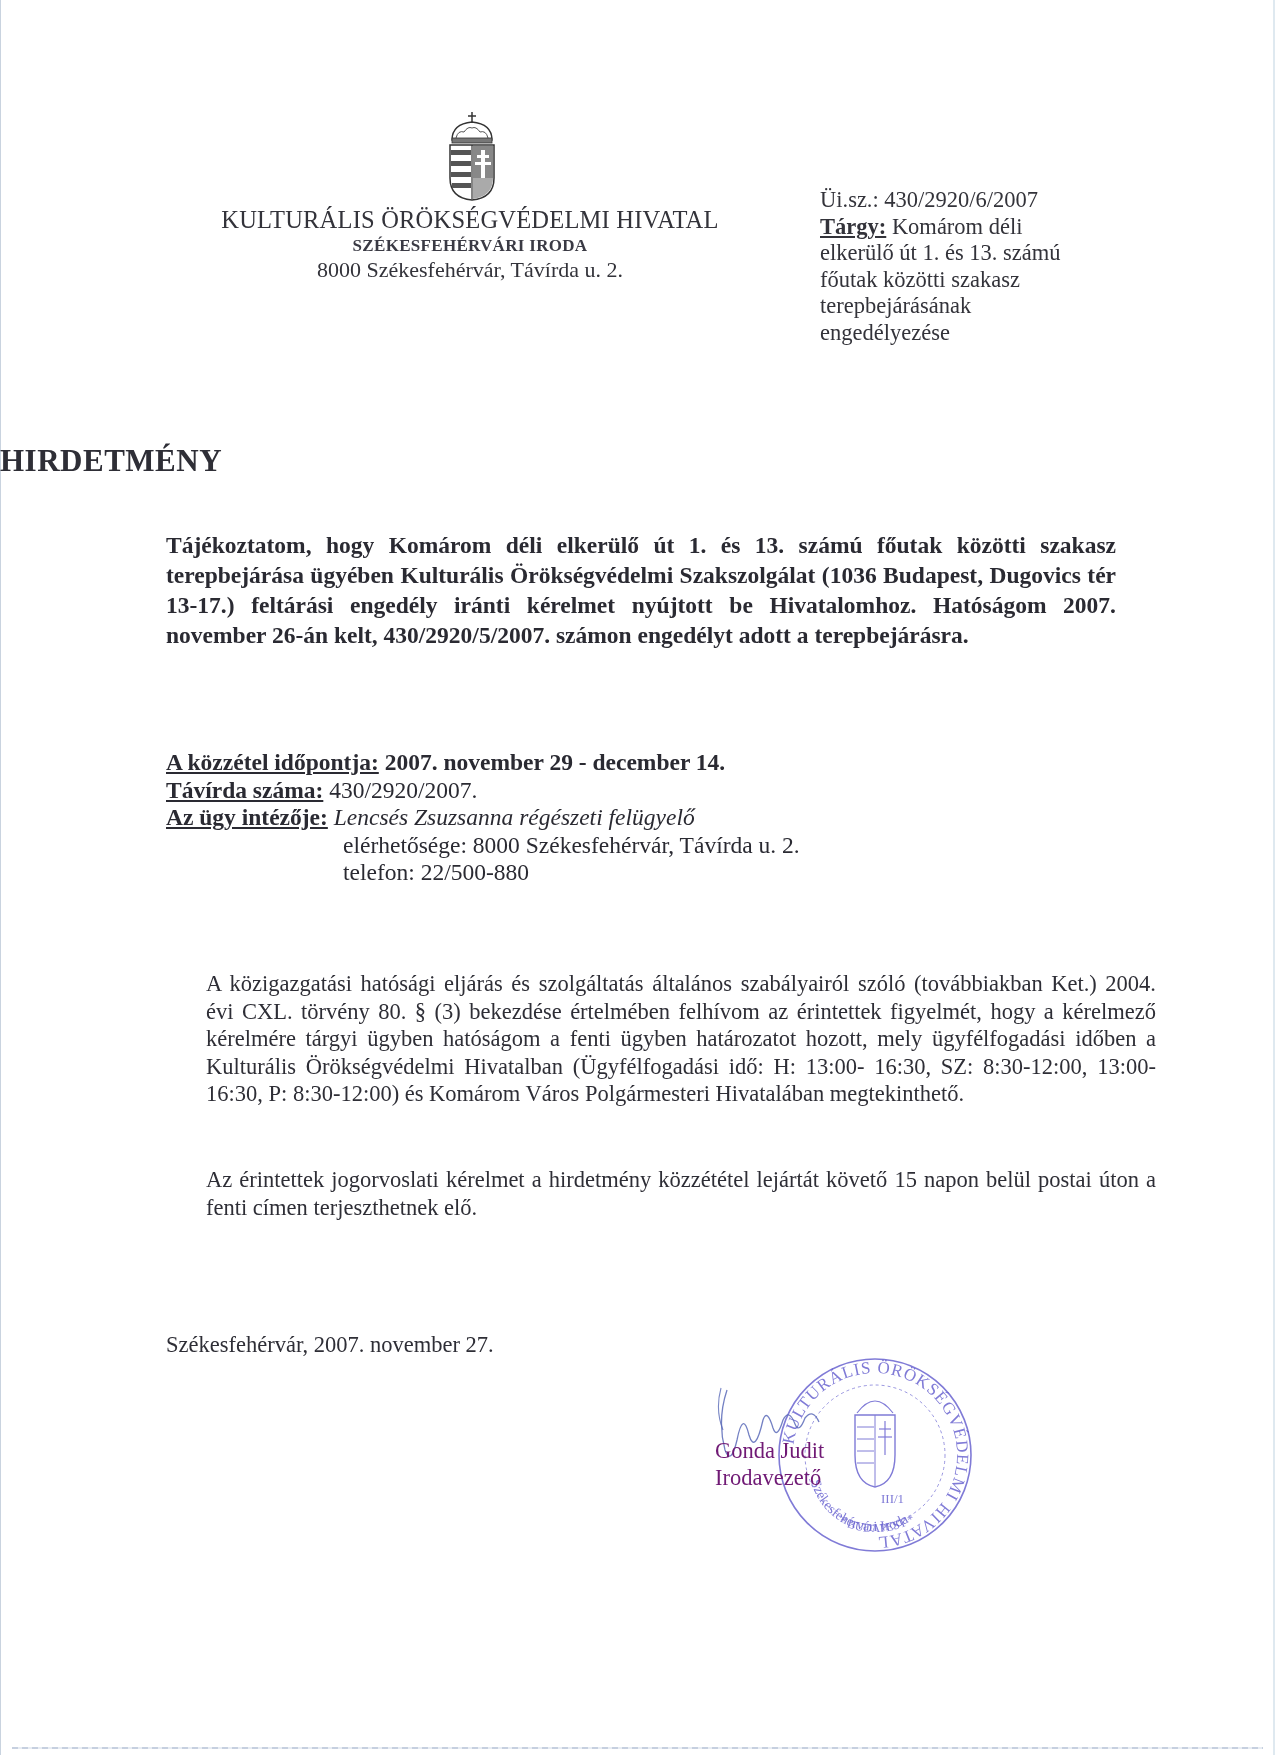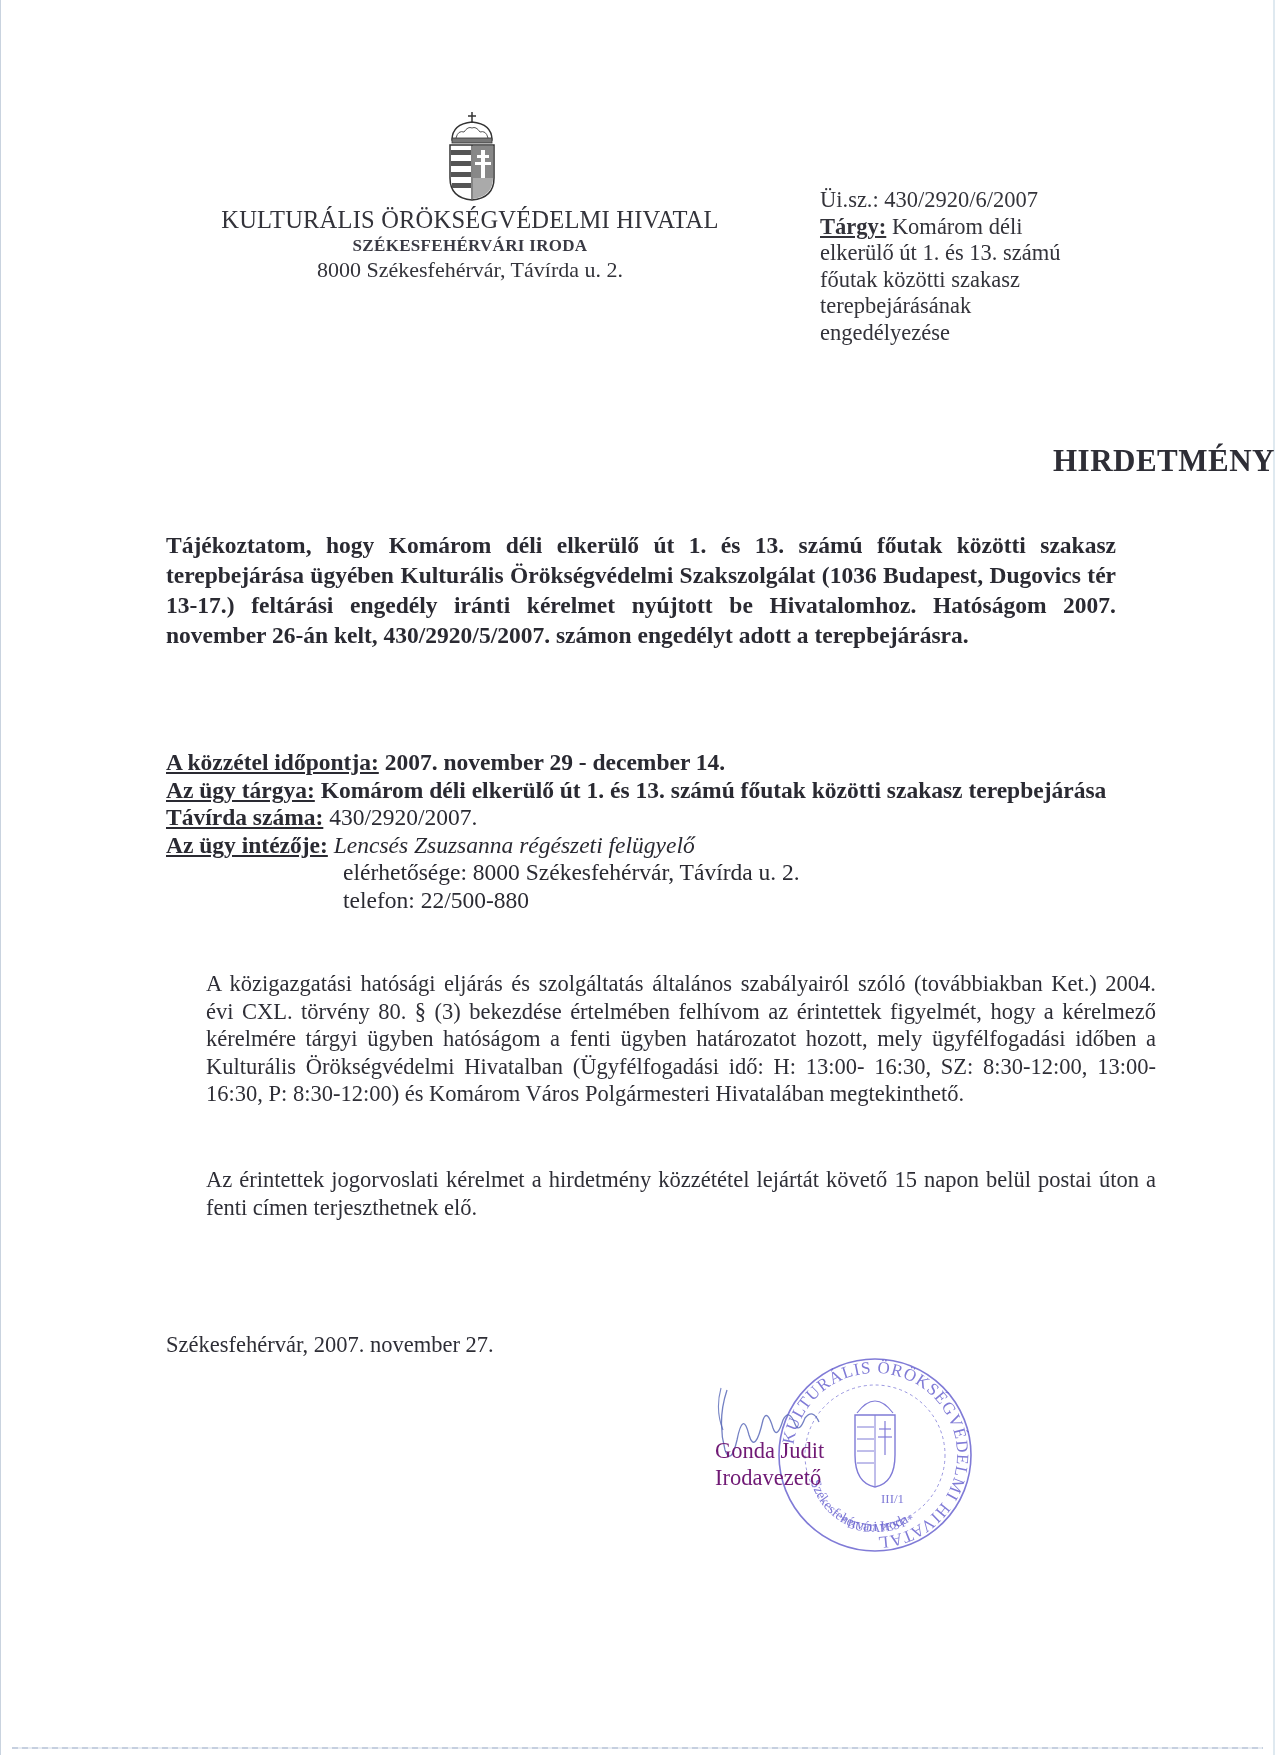--- a/index.html
+++ b/index.html
@@ -12,21 +12,21 @@
     .org { left: 160px; top: 205px; width: 620px; text-align: center; }
     .org-name { font-size: 24.5px; letter-spacing: 0.2px; line-height: 30px; color:#33333a; }
     .org-sub { font-size: 17px; font-weight: bold; line-height: 22px; letter-spacing: 0.3px; color:#3a3a44; }
     .org-addr { font-size: 22px; line-height: 26px; color:#33333a; }
     .org-tel { font-size: 14px; line-height: 20px; color:#44444c; }
 
     .ref { left: 820px; top: 187px; width: 300px; font-size: 22.5px; line-height: 26.5px; color:#33333a; }
     .ref .lbl { font-weight: bold; text-decoration: underline; }
     .ref .line { display: block; white-space: nowrap; }
 
-    .title { left: 0; width: 1275px; top: 443px; text-align: right; font-size: 31px;
+    .title { left: 0; width: 1275px; top: 443px; text-align: left; font-size: 31px;
              font-weight: bold; letter-spacing: 0.5px; color:#2e2e36; }
 
     .para-bold { left: 166px; top: 530px; width: 950px; font-size: 23.5px; font-weight: bold;
                  line-height: 30px; text-align: justify; color:#2a2a32; }
 
     .fields { left: 166px; top: 749px; width: 950px; font-size: 23.5px; line-height: 27.5px; color:#2a2a32; }
     .fields .row { display: block; text-align: justify; }
     .fields .lbl { font-weight: bold; text-decoration: underline; }
     .fields .bold { font-weight: bold; margin-top: 8px; }
     .fields .ital { font-style: italic; }
@@ -93,21 +93,20 @@
   <span class="line">terepbejárásának</span>
   <span class="line">engedélyezése</span>
 </div>
 
 <div class="abs title">HIRDETMÉNY</div>
 
 <div class="abs para-bold">Tájékoztatom, hogy Komárom déli elkerülő út 1. és 13. számú főutak közötti szakasz terepbejárása ügyében Kulturális Örökségvédelmi Szakszolgálat (1036 Budapest, Dugovics tér 13-17.) feltárási engedély iránti kérelmet nyújtott be Hivatalomhoz. Hatóságom 2007. november 26-án kelt, 430/2920/5/2007. számon engedélyt adott a terepbejárásra.</div>
 
 <div class="abs fields">
   <span class="row"><span class="lbl">A közzétel időpontja:</span><span class="bold"> 2007. november 29 - december 14.</span></span>
-  <span class="row"><span class="lbl">Az ügy tárgya:</span><span class="bold"> Komárom déli elkerülő út 1. és 13. számú főutak közötti szakasz terepbejárása</span></span>
   <span class="row"><span class="lbl">Távírda száma:</span><span> 430/2920/2007.</span></span>
   <span class="row"><span class="lbl">Az ügy intézője:</span><span class="ital"> Lencsés Zsuzsanna régészeti felügyelő</span></span>
   <span class="row indent">elérhetősége: 8000 Székesfehérvár, Távírda u. 2.</span>
   <span class="row indent">telefon: 22/500-880</span>
 </div>
 
 <div class="abs para p1">A közigazgatási hatósági eljárás és szolgáltatás általános szabályairól szóló (továbbiakban Ket.) 2004. évi CXL. törvény 80. § (3) bekezdése értelmében felhívom az érintettek figyelmét, hogy a kérelmező kérelmére tárgyi ügyben hatóságom a fenti ügyben határozatot hozott, mely ügyfélfogadási időben a Kulturális Örökségvédelmi Hivatalban (Ügyfélfogadási idő: H: 13:00- 16:30, SZ: 8:30-12:00, 13:00-16:30, P: 8:30-12:00) és Komárom Város Polgármesteri Hivatalában megtekinthető.</div>
 <div class="abs para p2">Az érintettek jogorvoslati kérelmet a hirdetmény közzététel lejártát követő 15 napon belül postai úton a fenti címen terjeszthetnek elő.</div>
 
 <div class="abs place-date">Székesfehérvár, 2007. november 27.</div>

